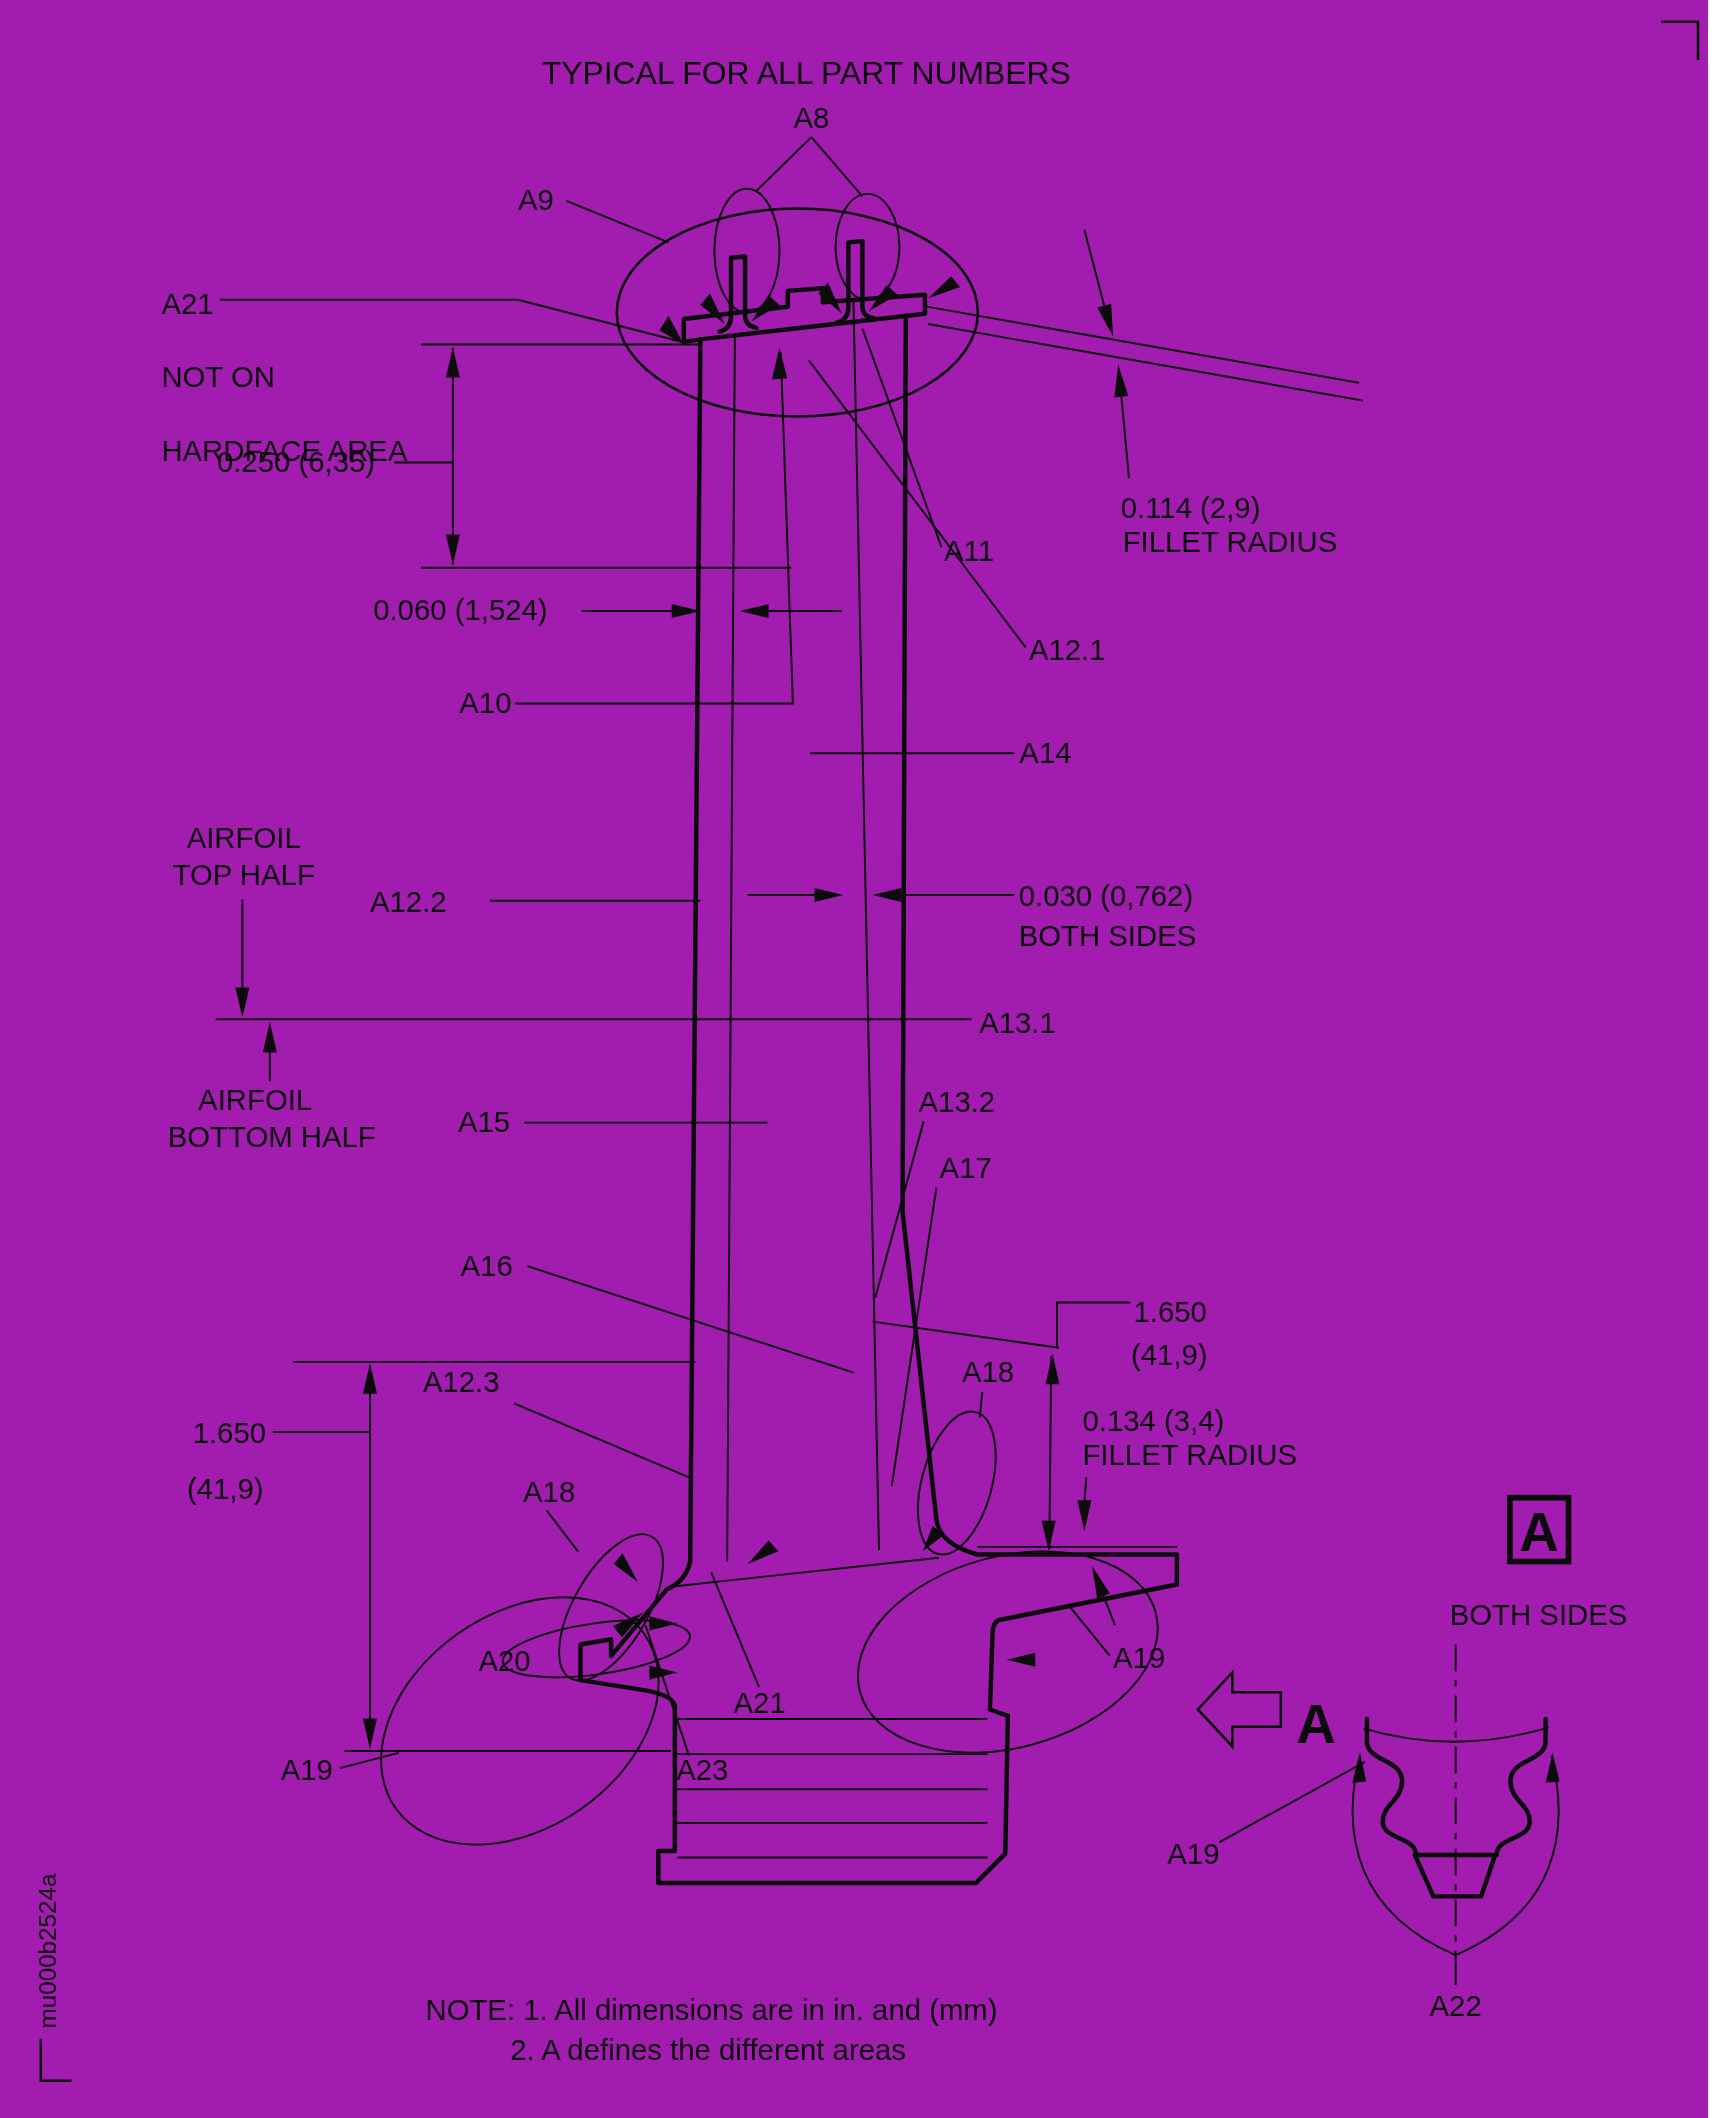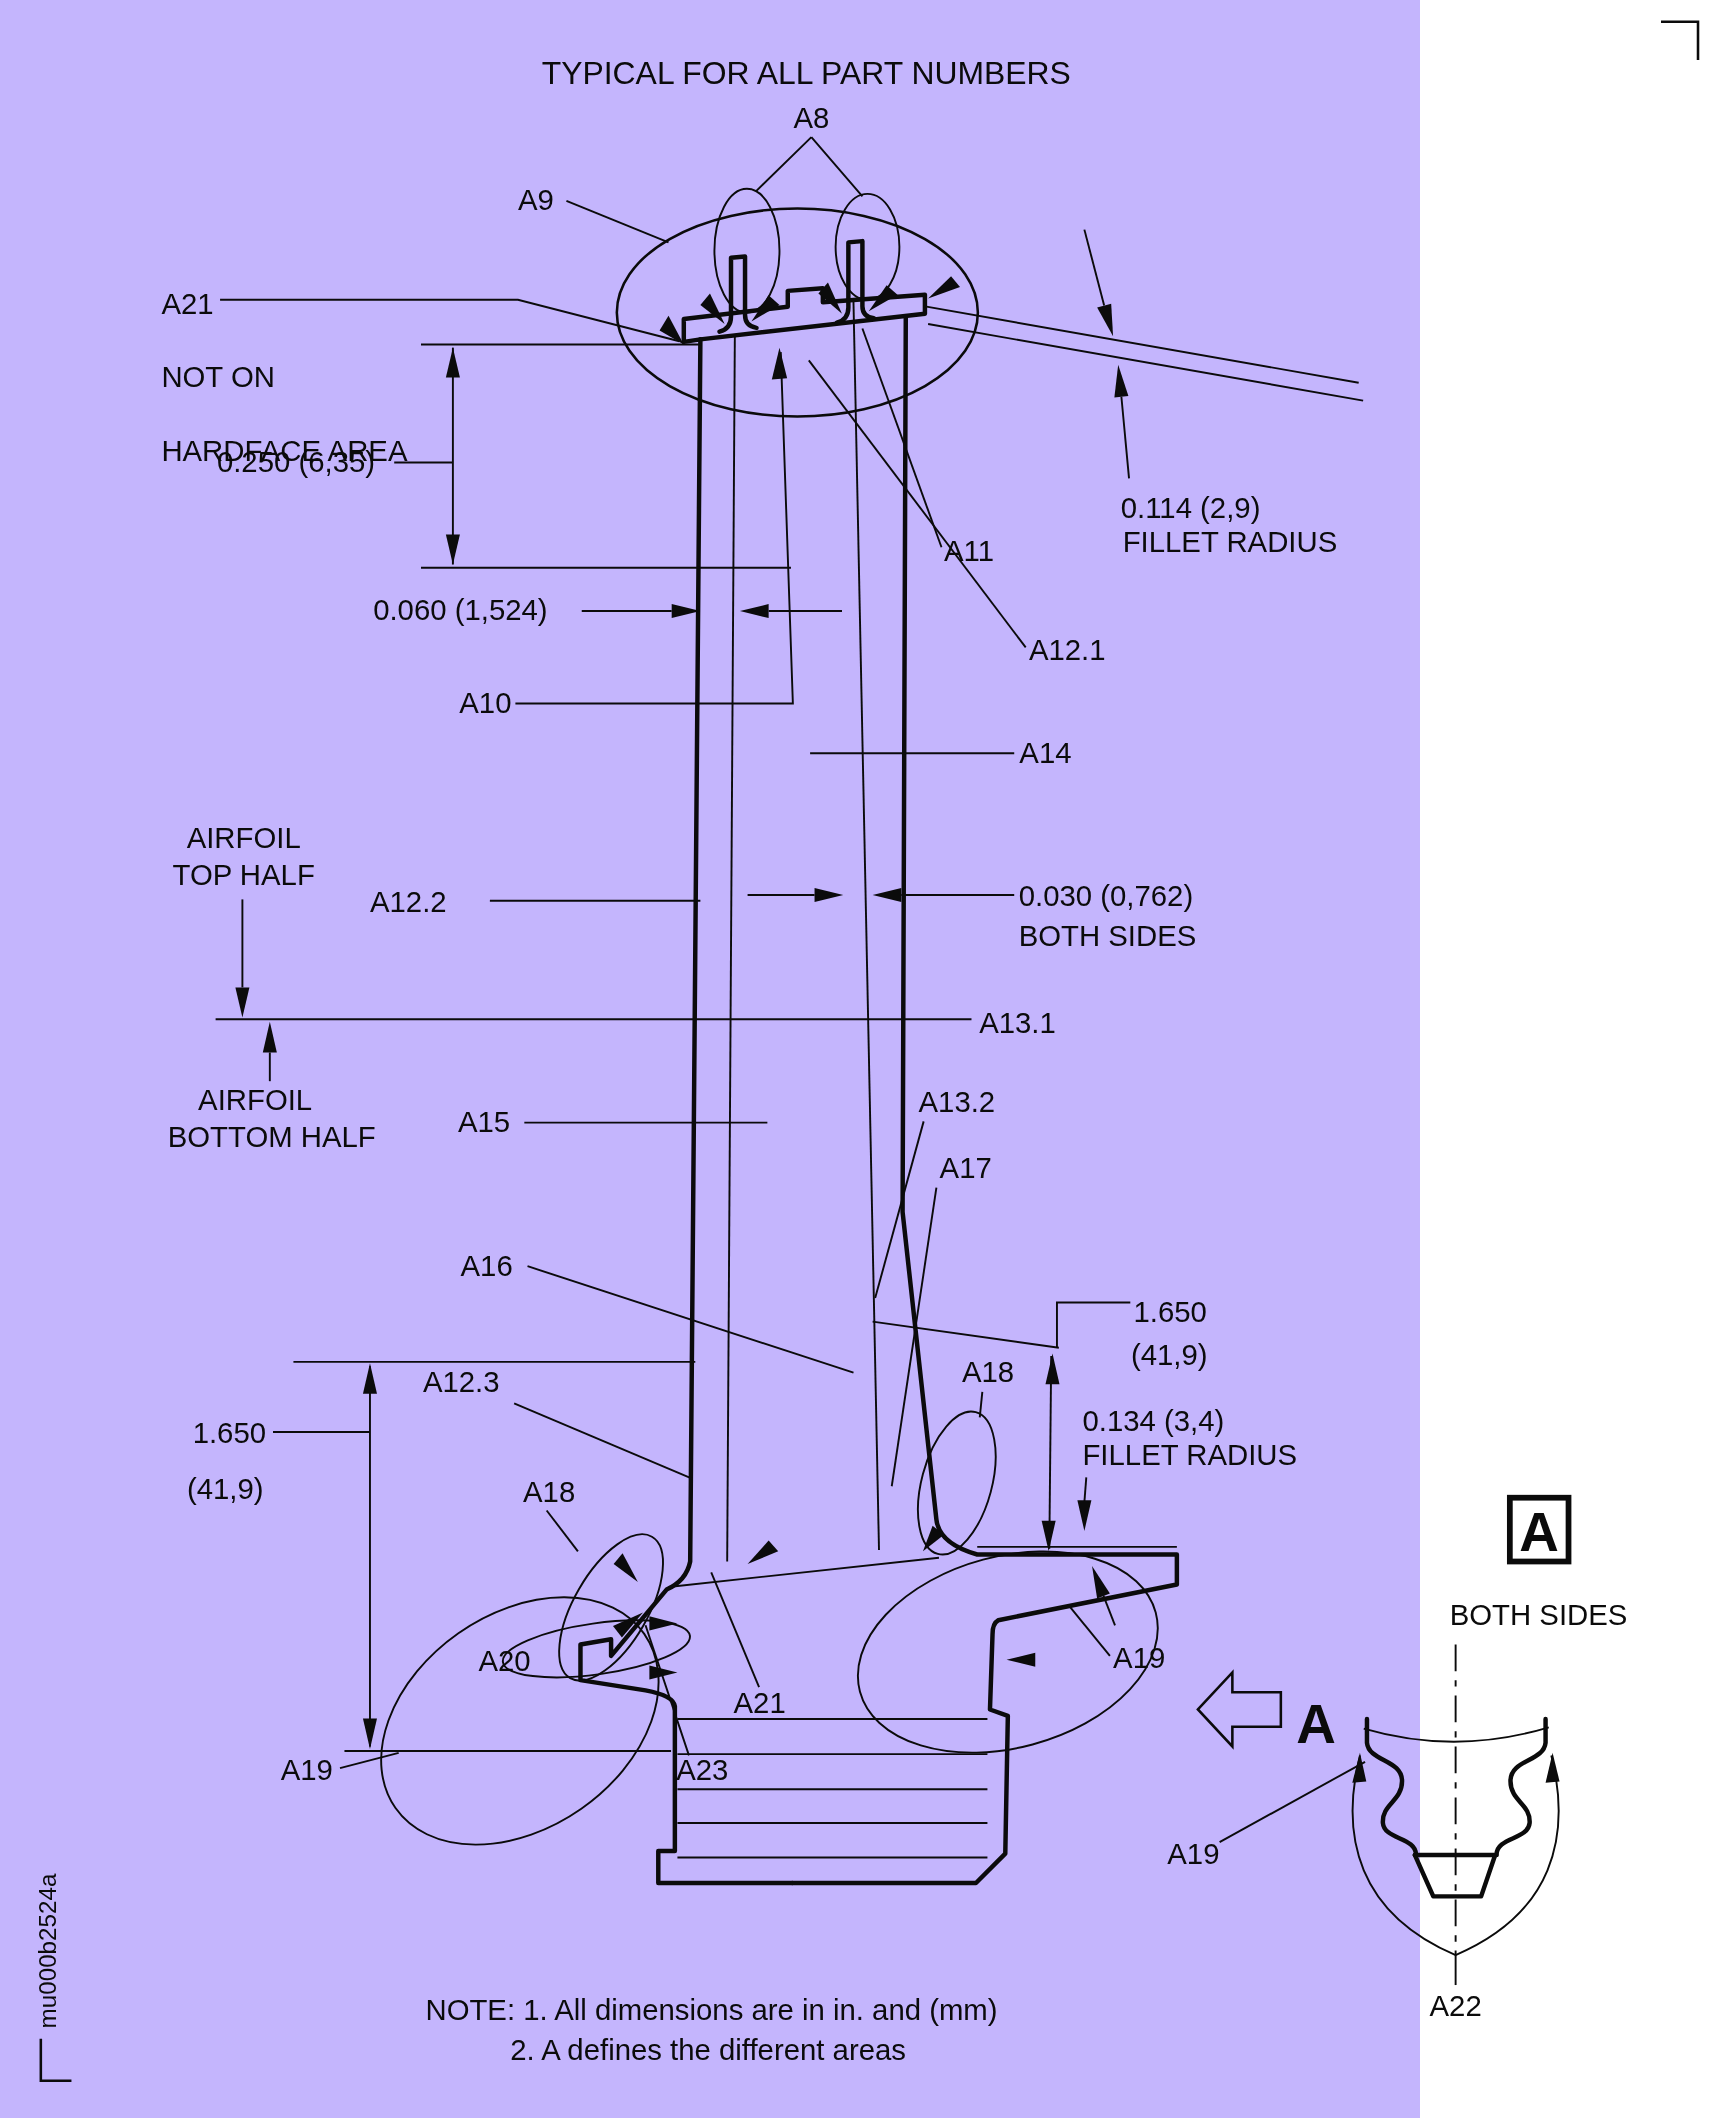--- a/index.html
+++ b/index.html
@@ -1,16 +1,16 @@
 <!DOCTYPE html>
 <html style="font-size:10.2px"><head>
 <meta charset="utf-8">
 <style>
   html,body{margin:0;padding:0;background:#ffffff;}
-  #stage{position:relative;width:1420px;height:2119px;background:#c4b5fd;}
+  #stage{position:relative;width:1708px;height:2119px;background:#a21caf;}
   svg{position:absolute;left:0;top:0;}
   text{font-family:"Liberation Sans","DejaVu Sans",sans-serif;fill:#0b0b0b;}
   .lbl{font-size:46px;}
   .ttl{font-size:50px;}
   .dim{font-size:46px;}
   .bigA{font-size:86px;font-weight:bold;}
   .code{font-size:38px;}
   .thin{stroke:#0b0b0b;stroke-width:3;fill:none;}
   .med{stroke:#0b0b0b;stroke-width:4;fill:none;}
   .thick{stroke:#0b0b0b;stroke-width:7;fill:none;stroke-linejoin:round;stroke-linecap:round;}

